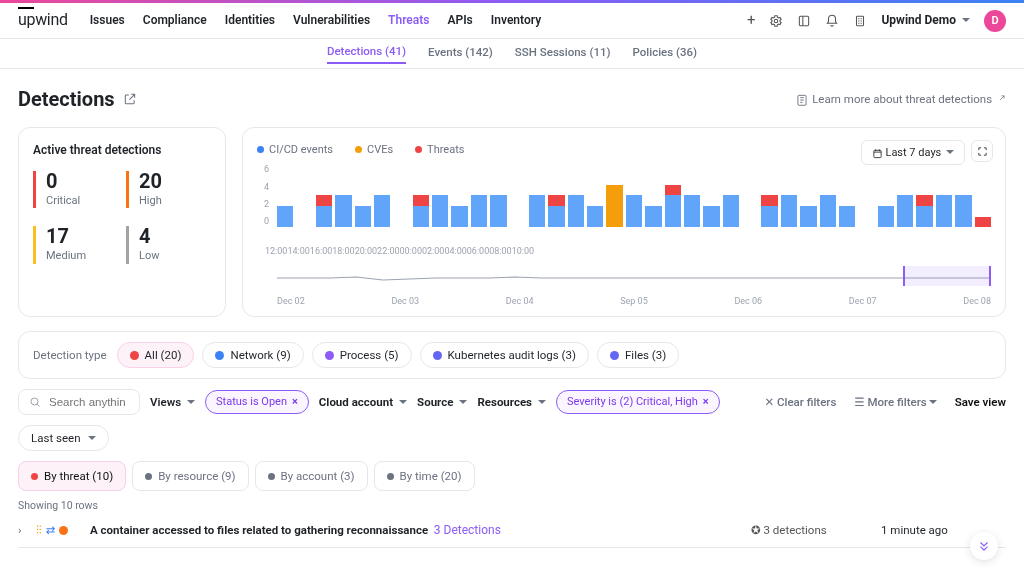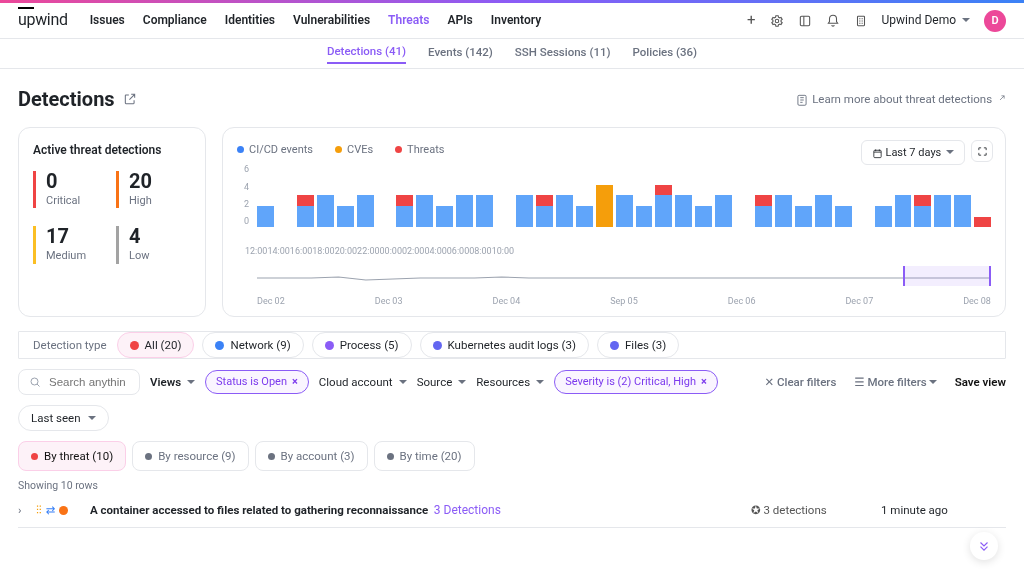--- a/index.html
+++ b/index.html
@@ -28,21 +28,21 @@
   .subnav .item{cursor:pointer;padding-bottom:3px;}
   .subnav .item.active{color:var(--purple);border-bottom:2px solid var(--purple)}
 
   .wrap{padding:16px 18px 0}
   .titlerow{display:flex;align-items:center;margin-bottom:14px}
   .titlerow h1{font-size:20px;font-weight:700;margin:0}
   .link{margin-left:auto;font-size:11.5px;color:var(--muted);cursor:pointer}
 
   .cards{display:flex;gap:16px;margin-bottom:14px}
   .card{border:1px solid var(--border);border-radius:12px;padding:14px}
-  .card.stats{width:188px}
+  .card.stats{width:208px}
   .card.chart{flex:1;position:relative}
   .card h3{margin:0 0 12px;font-size:12px;font-weight:600}
   .sev-grid{display:grid;grid-template-columns:1fr 1fr;gap:18px 8px}
   .sev{border-left:3px solid;padding-left:10px}
   .sev .n{font-size:20px;font-weight:700;line-height:1}
   .sev .l{font-size:11px;color:var(--muted);margin-top:2px}
   .legend{display:flex;gap:22px;font-size:11px;color:var(--muted);margin-bottom:6px;align-items:center}
   .legend .item{display:flex;align-items:center;gap:5px}
   .timerange{position:absolute;right:40px;top:12px;border:1px solid var(--border);border-radius:6px;padding:4px 10px;font-size:11px;cursor:pointer}
   .expand{position:absolute;right:12px;top:12px;width:22px;height:22px;border:1px solid var(--border);border-radius:6px;display:flex;align-items:center;justify-content:center;cursor:pointer}
@@ -50,30 +50,30 @@
   .yaxis{position:absolute;left:-18px;top:0;bottom:14px;display:flex;flex-direction:column;justify-content:space-between;font-size:9px;color:var(--lighter);text-align:right;width:10px}
   .bars{display:flex;align-items:flex-end;height:64px;gap:3px;position:relative}
   .bar{flex:1;display:flex;flex-direction:column-reverse;min-width:0}
   .seg{width:100%}
   .xaxis{display:flex;font-size:9px;color:var(--lighter);margin:2px 0 0 8px}
   .brush{height:36px;margin:8px 0 0 20px;position:relative}
   .brush svg{width:100%;height:20px}
   .brush-sel{position:absolute;right:0;top:0;height:20px;width:88px;background:rgba(139,92,246,.1);border-left:2px solid var(--purple);border-right:2px solid var(--purple)}
   .brush-labels{display:flex;justify-content:space-between;font-size:9px;color:var(--lighter);margin-top:4px}
 
-  .filterbar{border:1px solid var(--border);border-radius:1px;padding:0 14px;display:flex;align-items:center;gap:10px;margin-bottom:10px;font-size:11.5px}
+  .filterbar{border:1px solid var(--border);border-radius:12px;padding:10px 14px;display:flex;align-items:center;gap:10px;margin-bottom:10px;font-size:11.5px}
   .pill{border:1px solid var(--border);border-radius:999px;padding:4px 12px;display:flex;align-items:center;gap:6px;cursor:pointer;background:#fff}
   .pill.active{background:#fdf2f8;border-color:#fbcfe8}
 
   .row{display:flex;align-items:center;gap:10px;margin-bottom:10px;font-size:11.5px}
   .search{border:1px solid var(--border);border-radius:8px;padding:5px 10px;display:flex;align-items:center;gap:6px;color:var(--muted);width:122px}
   .search input{border:0;outline:0;font-size:11.5px;width:80px}
   .chip{border:1px solid var(--purple);background:#faf5ff;color:#7c3aed;border-radius:999px;padding:3px 10px;display:flex;align-items:center;gap:5px;font-size:11px}
   .chip .x{cursor:pointer;color:#7c3aed;font-weight:700}
-  .drop{display:flex;align-items:center;gap:4px;cursor:pointer;color:var(--txt);font-weight:400}
+  .drop{display:flex;align-items:center;gap:4px;cursor:pointer;color:var(--txt);font-weight:700}
   .caret::after{content:"";display:inline-block;border:4px solid transparent;border-top-color:#6b7280;margin-left:2px;transform:translateY(2px)}
   .rightgrp{margin-left:auto;display:flex;align-items:center;gap:18px;color:var(--muted);font-weight:500}
 
   .tabs{display:flex;gap:6px;margin-bottom:8px}
   .tab{border:1px solid var(--border);border-radius:8px;padding:6px 12px;display:flex;align-items:center;gap:6px;cursor:pointer;font-size:11.5px;color:var(--muted)}
   .tab.active{border-color:#fbcfe8;background:#fdf2f8;color:#111}
   .showing{color:var(--muted);font-size:10.5px;margin-bottom:0}
 
   .table .hdr{display:flex;font-size:10.5px;color:var(--muted);padding:6px 0 6px 0;border-bottom:1px solid var(--border)}
   .col-pol{flex:1}

